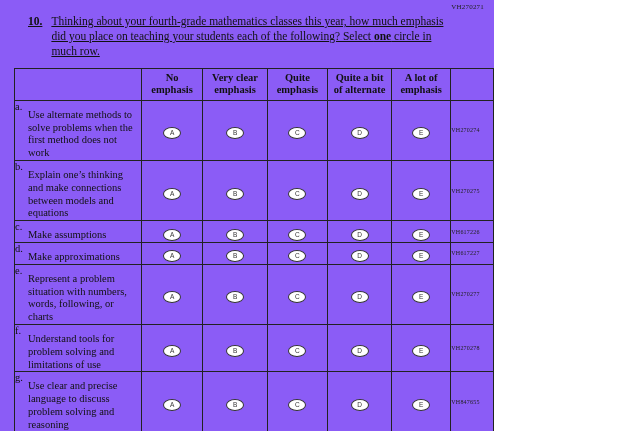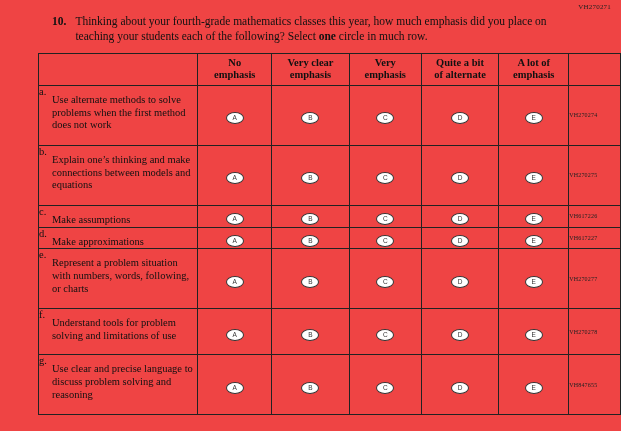--- a/index.html
+++ b/index.html
@@ -2,42 +2,42 @@
 <html><head>
 <meta charset="utf-8">
 <style>
   html, body {
     margin: 0;
     padding: 0;
     background: #ffffff;
   }
   .page {
     position: relative;
-    width: 621px;
+    width: 494px;
     height: 431px;
-    background: #ef4444;
+    background: #8b5cf6;
     font-family: "Liberation Serif", serif;
     color: #111111;
     overflow: hidden;
     box-sizing: border-box;
-    padding-left: 24px;
   }
   .page-code {
     position: absolute;
     top: 3px;
     right: 10px;
     font-size: 7px;
     letter-spacing: 0.2px;
     color: #222;
   }
   .question {
     display: flex;
     margin: 14px 40px 9px 28px;
     font-size: 11.5px;
     line-height: 1.3;
+    text-decoration: underline;
   }
   .qnum {
     font-weight: bold;
     flex: none;
     margin-right: 9px;
   }
   .qtext {
     max-width: 505px;
   }
   table.grid {
@@ -117,21 +117,21 @@
       <col style="width:72px">
       <col style="width:78px">
       <col style="width:70px">
       <col style="width:52px">
     </colgroup>
     <thead>
       <tr>
         <th></th>
         <th><span>No</span><br><span>emphasis</span></th>
         <th><span>Very clear</span><br><span>emphasis</span></th>
-        <th><span>Very</span><br><span>emphasis</span></th>
+        <th><span>Quite</span><br><span>emphasis</span></th>
         <th><span>Quite a bit</span><br><span>of alternate</span></th>
         <th><span>A lot of</span><br><span>emphasis</span></th>
         <th></th>
       </tr>
     </thead>
     <tbody>
 
       <tr class="h60">
         <td class="label-cell">
           <div class="label-wrap">

